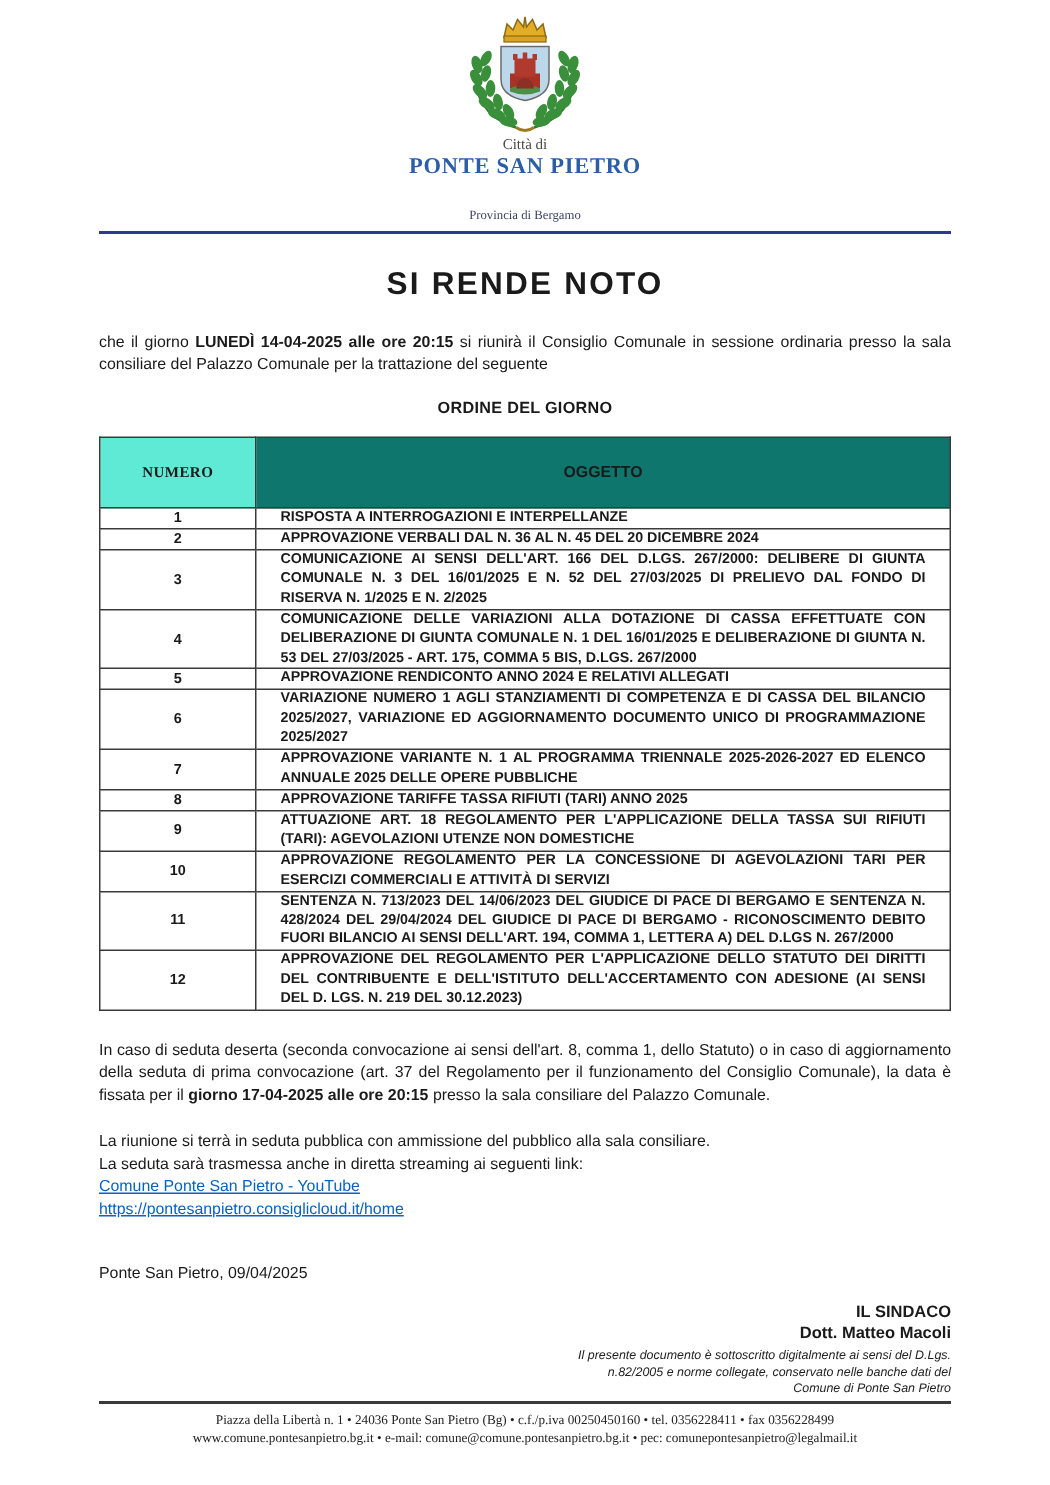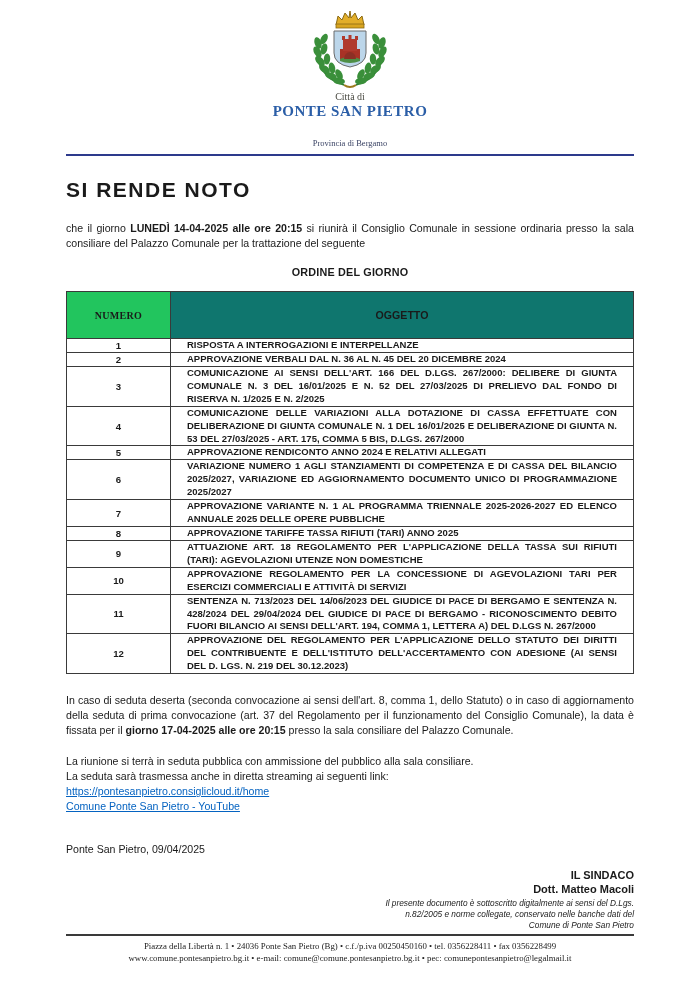--- a/index.html
+++ b/index.html
@@ -9,30 +9,30 @@
 
   
   .header{ text-align:center; padding-top:11px;}
   .crest{display:block;margin:0 auto;}
   .city-small{font-family:"Liberation Serif",serif;font-size:10px;color:#4a4a42;margin-top:2px;}
   .city-name{font-family:"Liberation Serif",serif;font-size:15px;font-weight:bold;color:#2b5ea7;letter-spacing:.5px;margin-top:1px;}
   .province{font-family:"Liberation Serif",serif;font-size:8.5px;color:#3c4566;margin-top:18px;}
   .header-rule{border:none;border-top:2.5px solid #2d3a8c;margin:6px 0 0 0;}
 
   
-  .doc-title{text-align:left;font-weight:bold;font-size:21px;letter-spacing:1.5px;margin-top:22px;}
+  .doc-title{text-align:center;font-weight:bold;font-size:21px;letter-spacing:1.5px;margin-top:22px;}
 
   
   .para{font-size:10.6px;line-height:15px;text-align:justify;margin-top:19px;}
   .agenda-heading{text-align:center;font-weight:bold;font-size:10.8px;margin-top:15px;letter-spacing:.2px;}
 
   
   table.agenda{border-collapse:collapse;width:568px;margin-top:13px;table-layout:fixed;}
   table.agenda th, table.agenda td{border:1px solid #3a3a3a;vertical-align:middle;}
-  th.col-num{width:101px;font-family:"Liberation Serif",serif;font-size:10px;font-weight:bold;height:44px;background:#22c55e;letter-spacing:.3px;margin-top:30px;}
+  th.col-num{width:101px;font-family:"Liberation Serif",serif;font-size:10px;font-weight:bold;height:44px;background:#5eead4;letter-spacing:.3px;margin-top:30px;}
   th.col-ogg{font-size:10.6px;font-weight:bold;background:#0f766e;font-family:"Liberation Sans",sans-serif;}
   td.num{ text-align:center;font-weight:bold;font-size:9.6px;}
   td.ogg{ font-weight:bold;font-size:9.5px;line-height:12.9px;text-align:justify;padding:0 16px;}
 
   
   .link-line{font-size:10.6px;line-height:15px;margin:0;}
   .link-line a{color:#0563c1;text-decoration:underline;}
 
   .tight{margin-top:0;}
   .dateline{font-size:10.6px;margin-top:29px;}
@@ -171,22 +171,22 @@
             <td class="num">12</td>
             <td class="ogg">APPROVAZIONE DEL REGOLAMENTO PER L'APPLICAZIONE DELLO STATUTO DEI DIRITTI DEL CONTRIBUENTE E DELL'ISTITUTO DELL'ACCERTAMENTO CON ADESIONE (AI SENSI DEL D. LGS. N. 219 DEL 30.12.2023)</td>
           </tr>
       </tbody>
     </table>
 
     <p class="para"><span>In caso di seduta deserta (seconda convocazione ai sensi dell'art. 8, comma 1, dello Statuto) o in caso di aggiornamento della seduta di prima convocazione (art. 37 del Regolamento per il funzionamento del Consiglio Comunale), la data è fissata per il </span><b>giorno 17-04-2025 alle ore 20:15</b><span> presso la sala consiliare del Palazzo Comunale.</span></p>
 
     <p class="para" style="margin-top:16px;margin-bottom:0;">La riunione si terrà in seduta pubblica con ammissione del pubblico alla sala consiliare.</p>
     <p class="para tight" style="margin-bottom:0;">La seduta sarà trasmessa anche in diretta streaming ai seguenti link:</p>
+    <p class="link-line"><a href="#">Comune Ponte San Pietro - YouTube</a></p>
     <p class="link-line"><a href="#">https://pontesanpietro.consiglicloud.it/home</a></p>
-    <p class="link-line"><a href="#">Comune Ponte San Pietro - YouTube</a></p>
 
     <div class="dateline">Ponte San Pietro, 09/04/2025</div>
 
     <div class="signature">
       <div class="sig-role">IL SINDACO</div>
       <div class="sig-name">Dott. Matteo Macoli</div>
       <div class="sig-disclaimer">Il presente documento è sottoscritto digitalmente ai sensi del D.Lgs. n.82/2005 e norme collegate, conservato nelle banche dati del Comune di Ponte San Pietro</div>
     </div>
   </div>
 

